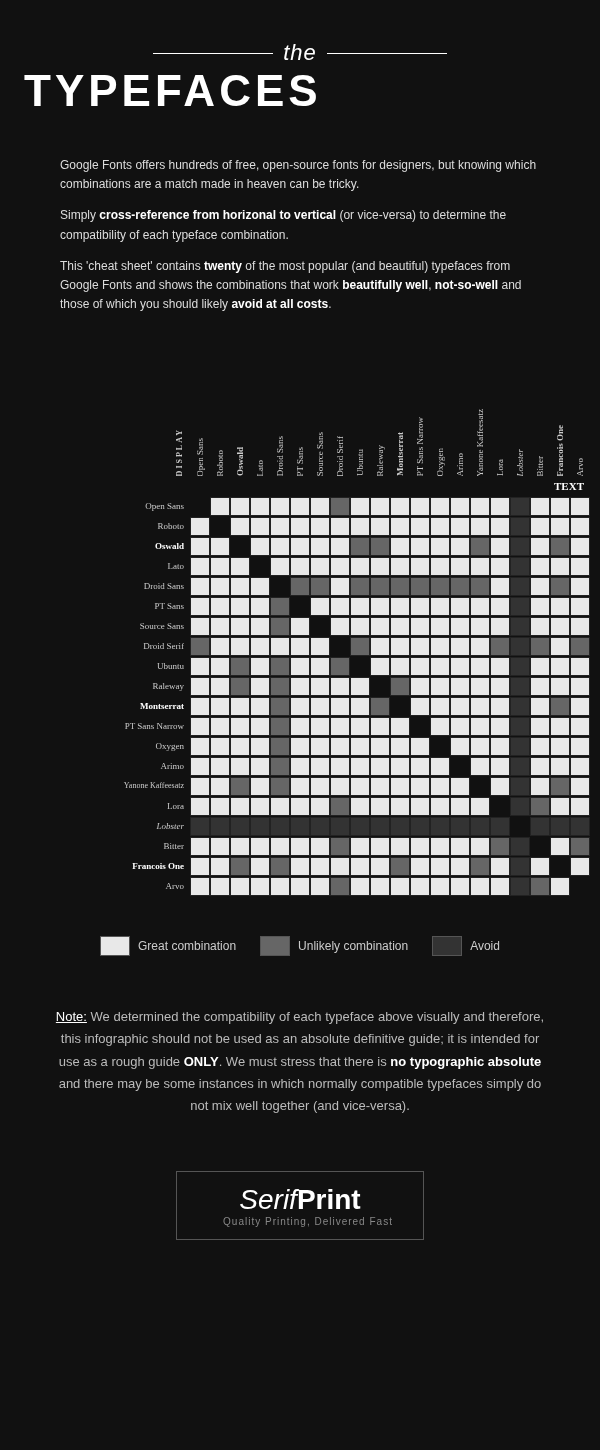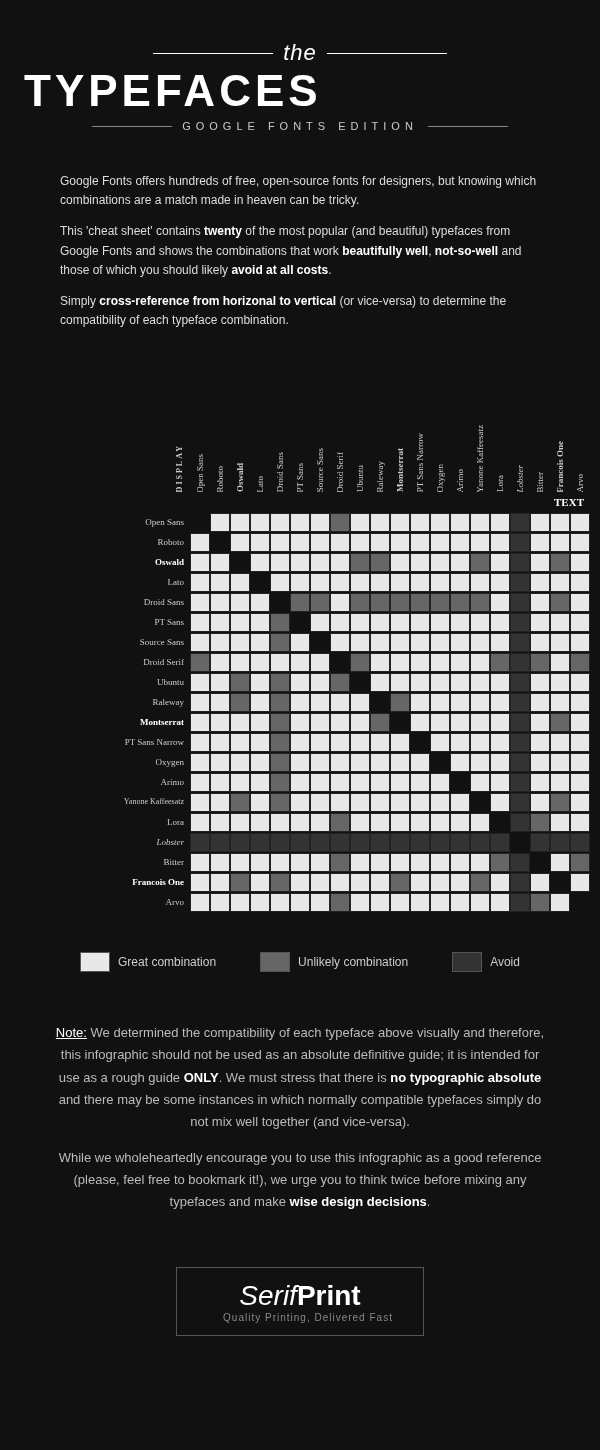--- a/index.html
+++ b/index.html
@@ -152,21 +152,21 @@
     .cell-great { background: #e8e8e8; }
     .cell-unlikely { background: #666; }
     .cell-avoid { background: #333; }
     .cell-self { background: #111; border-color: #111; }
 
     
     .legend {
       display: flex;
       align-items: center;
       justify-content: center;
-      gap: 44px;
+      gap: 24px;
       padding: 20px;
       margin: 10px 0;
     }
     .legend-item {
       display: flex;
       align-items: center;
       gap: 8px;
       font-size: 12px;
       color: #ccc;
     }
@@ -225,32 +225,29 @@
 </head>
 <body>
 
 <div class="header">
   <div class="header-the">
     <span>the</span>
   </div>
   <div class="header-typefaces">
     <span>TYPEFACES</span>
   </div>
-  <div class="header-google">
-    <span>GOOGLE FONTS EDITION</span>
-  </div>
 </div>
 
 <div class="intro">
   <p>Google Fonts offers hundreds of free, open-source fonts for designers, but knowing which combinations are a match made in heaven can be tricky.</p>
   <p>
-    This 'cheat sheet' contains <strong>twenty</strong> of the most popular (and beautiful) typefaces from Google Fonts and shows the combinations that work <strong>beautifully well</strong>, <strong>not-so-well</strong> and those of which you should likely <strong>avoid at all costs</strong>.
+    Simply <strong>cross-reference from horizonal to vertical</strong> (or vice-versa) to determine the compatibility of each typeface combination.
   </p>
   <p>
-    Simply <strong>cross-reference from horizonal to vertical</strong> (or vice-versa) to determine the compatibility of each typeface combination.
+    This 'cheat sheet' contains <strong>twenty</strong> of the most popular (and beautiful) typefaces from Google Fonts and shows the combinations that work <strong>beautifully well</strong>, <strong>not-so-well</strong> and those of which you should likely <strong>avoid at all costs</strong>.
   </p>
 </div>
 
 <div class="matrix-section">
   <div class="matrix-container">
 
     <div class="col-headers-row">
 
       <div class="col-header-wrapper">
         <span class="col-header-text" style="font-weight:bold;letter-spacing:2px;font-size:8px;">DISPLAY</span>
@@ -817,23 +814,20 @@
     <div class="legend-box legend-avoid"></div>
     <span>Avoid</span>
   </div>
 </div>
 
 <div class="footer-note">
   <p>
     <span class="note-label">Note:</span>
     We determined the compatibility of each typeface above visually and therefore, this infographic should not be used as an absolute definitive guide; it is intended for use as a rough guide <strong>ONLY</strong>. We must stress that there is <strong>no typographic absolute</strong> and there may be some instances in which normally compatible typefaces simply do not mix well together (and vice-versa).
   </p>
-  <p>
-    While we wholeheartedly encourage you to use this infographic as a good reference (please, feel free to bookmark it!), we urge you to think twice before mixing any typefaces and make <strong>wise design decisions</strong>.
-  </p>
 </div>
 
 <div class="brand">
   <div class="brand-box">
     <div class="brand-name">
       <span class="brand-italic">Serif</span><span>Print</span>
     </div>
     <div class="brand-tagline">Quality Printing, Delivered Fast</div>
   </div>
 </div>

